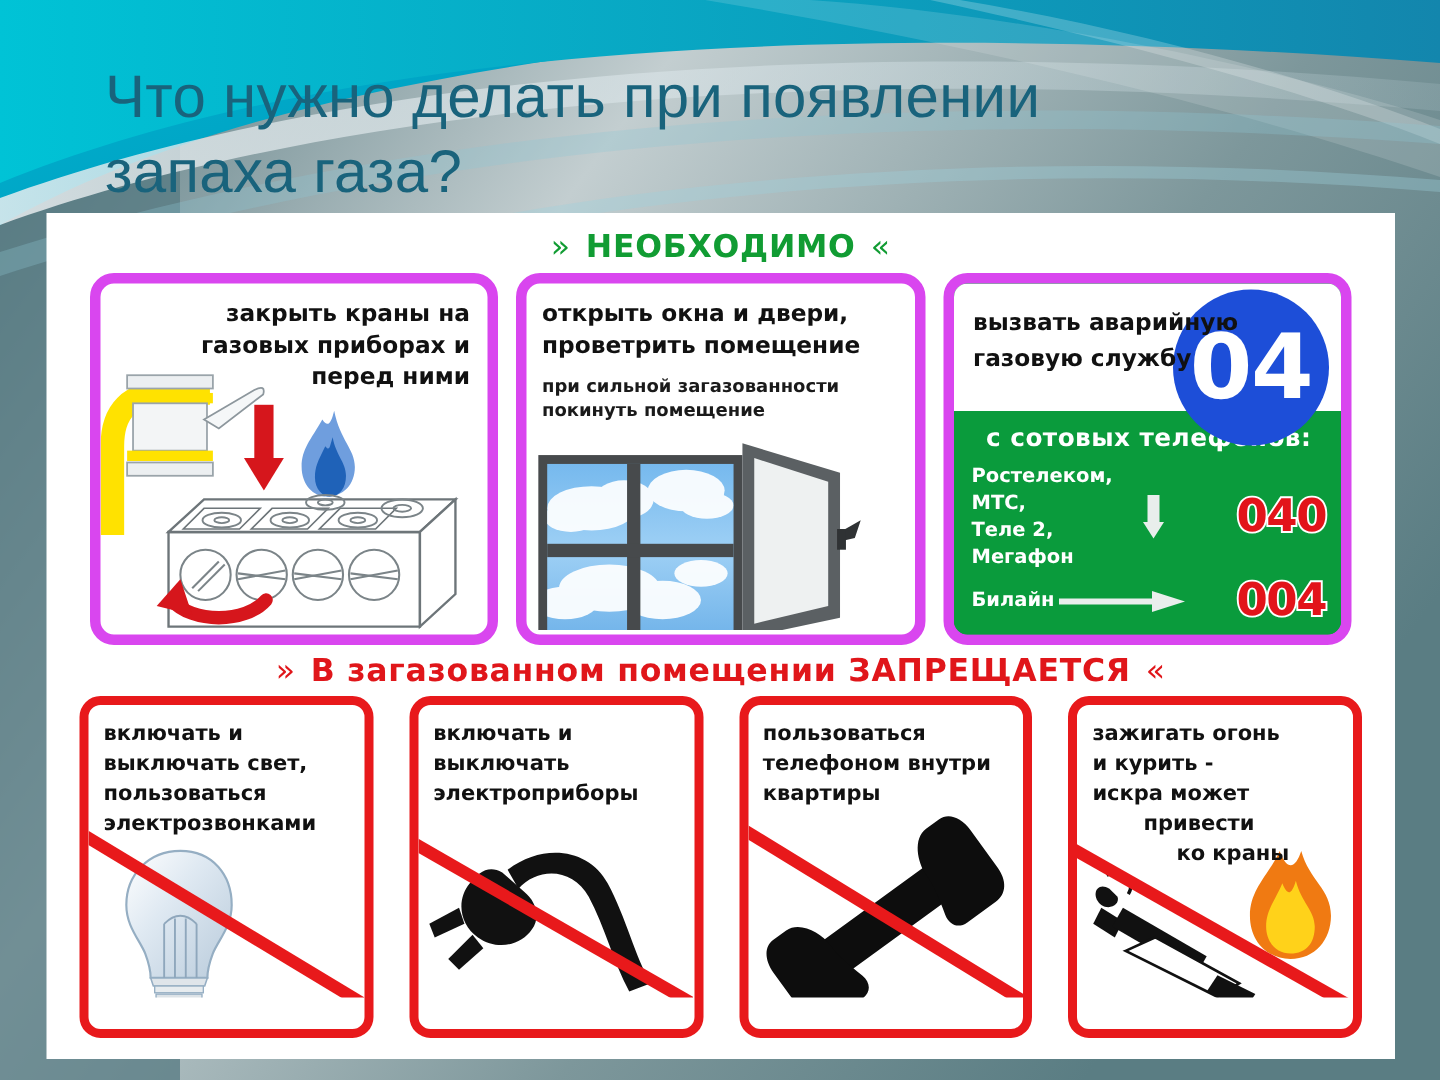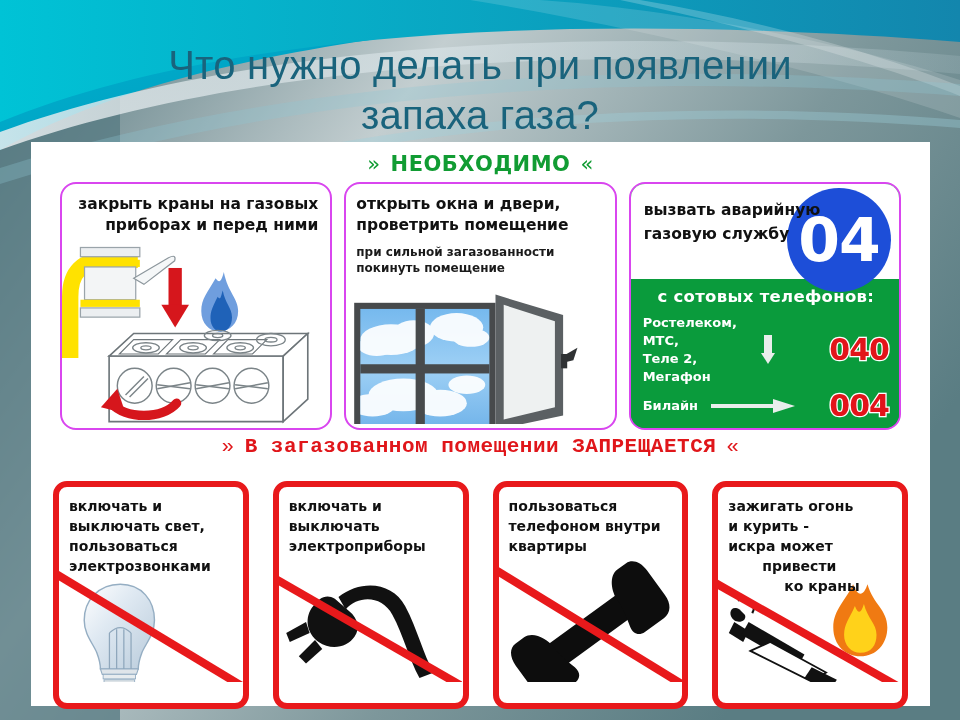--- a/index.html
+++ b/index.html
@@ -12,21 +12,21 @@
   }
 
   
   #slide-bg { position:absolute; inset:0; z-index:0; }
 
   
   #slide-title {
     position: absolute;
     top: 40px; left: 0; right: 0;
     z-index: 3;
-    text-align: center;
+    text-align: left;
     color: #19637c;
     font-size: 40px;
     line-height: 50px;
     font-weight: 400;
     letter-spacing: .2px;
     white-space: pre-line;
     padding: 0 70px;
   }
 
   
@@ -48,22 +48,21 @@
   #banner-required {
     color: #119c33;
     font-size: 21px;
     line-height: 36px;
     height: 36px;
   }
   #banner-forbidden {
     color: #e0161a;
     font-size: 21px;
     line-height: 34px;
-    height: 51px;
-    font-family: Liberation Mono, monospace;
+    height: 34px;
   }
   .banner .chev { font-weight: normal; font-size: 21px; padding: 0 10px; }
 
   
   #required-row {
     display: flex;
     justify-content: space-between;
     gap: 12px;
     height: 248px;
     padding: 0 19px;
@@ -73,21 +72,21 @@
     justify-content: space-between;
     gap: 24px;
     height: 228px;
     padding: 0 12px;
   }
 
   
   .green-card {
     position: relative;
     flex: 1 1 0;
-    border: 2px solid #d946ef;
+    border: 7px solid #d946ef;
     border-radius: 16px;
     background: #fff;
     overflow: hidden;
   }
   .gc-title {
     font-family: "DejaVu Sans", sans-serif;
     font-weight: bold;
     font-size: 15.5px;
     line-height: 21px;
     color: #111;

